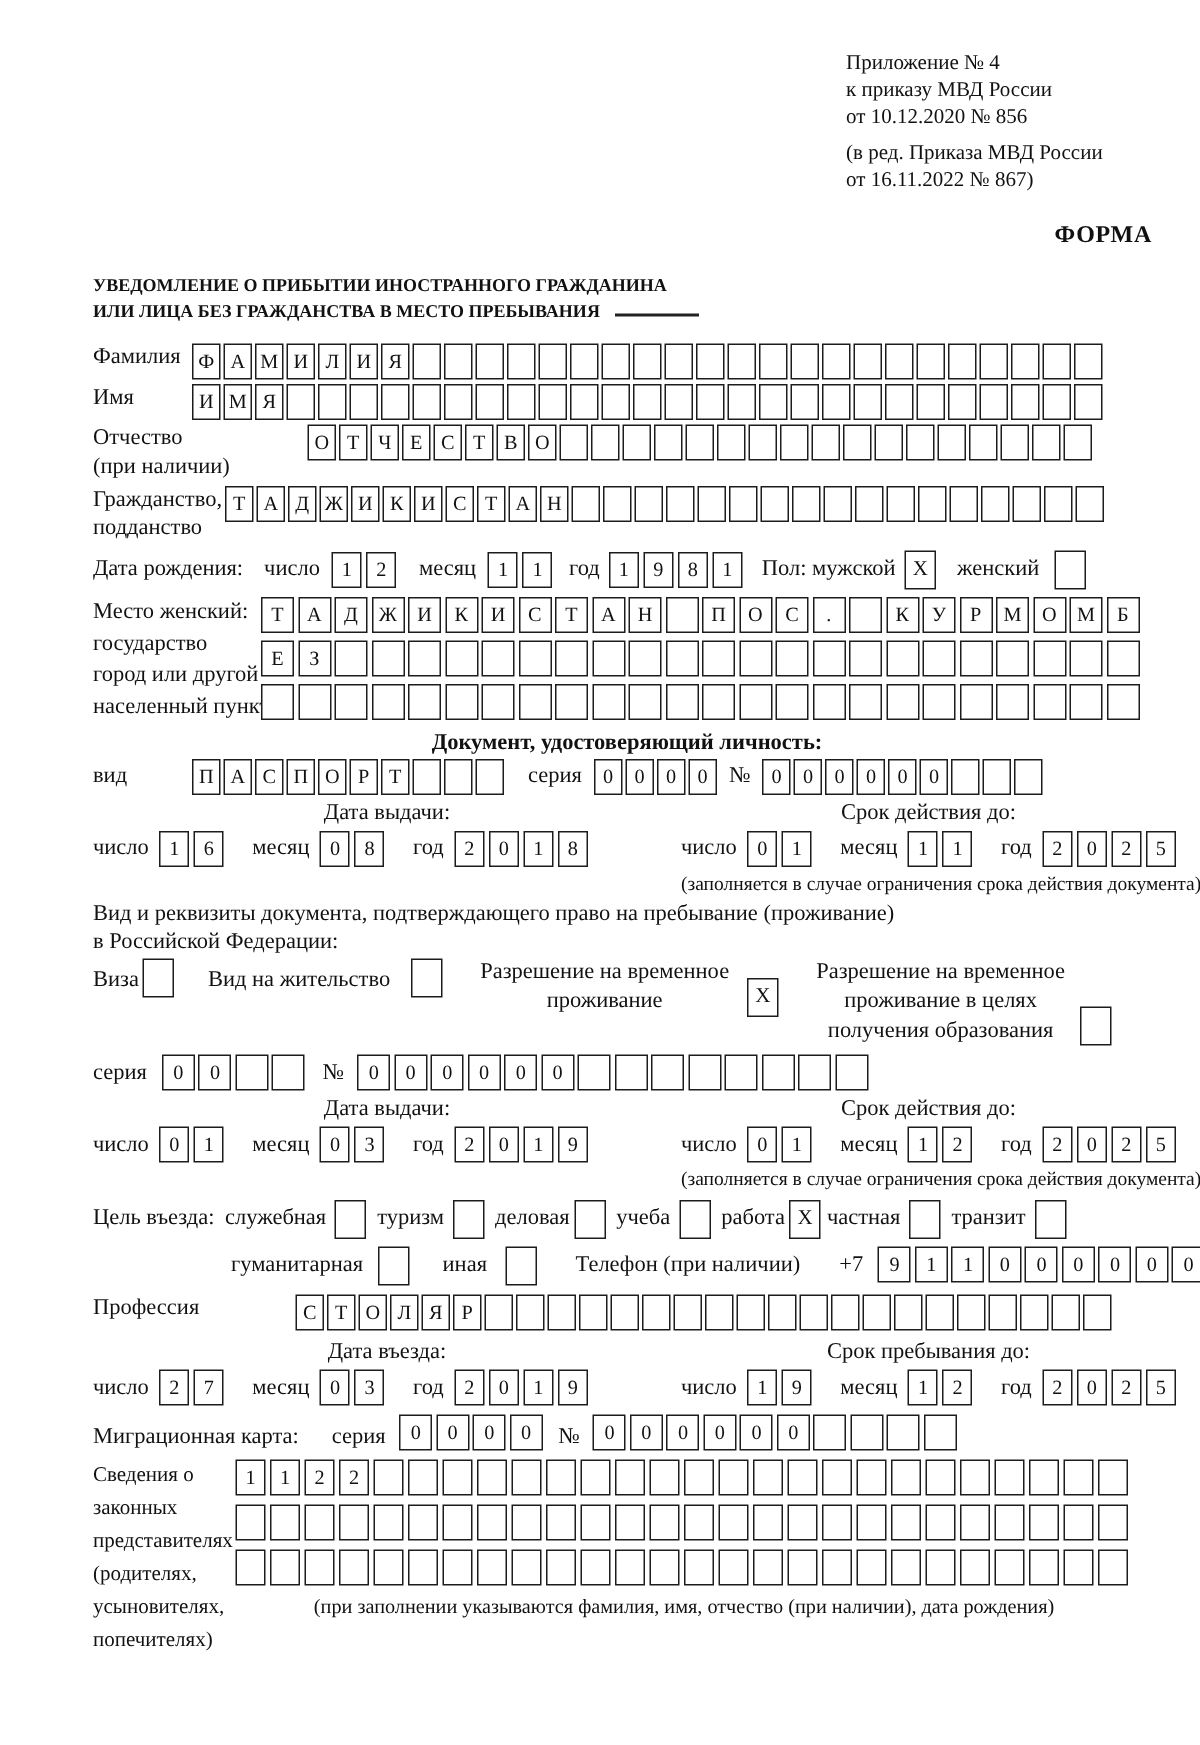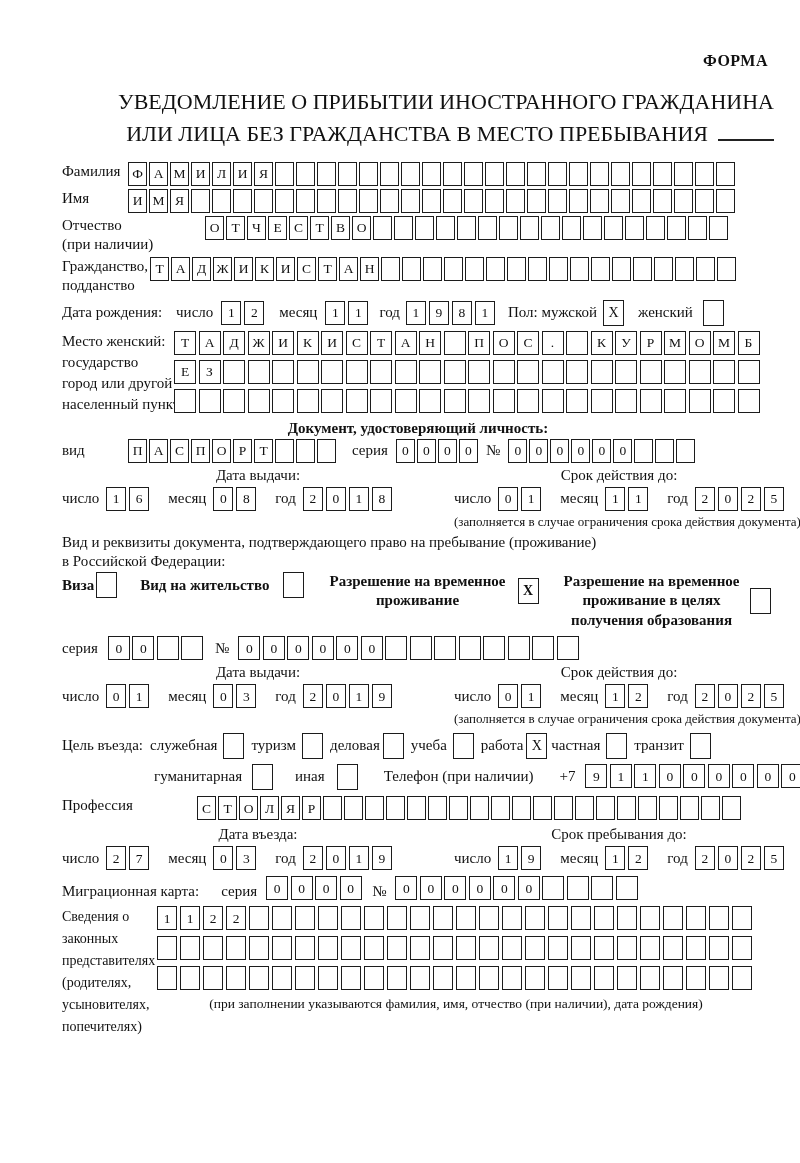--- a/index.html
+++ b/index.html
@@ -2,21 +2,21 @@
 <html><head>
 <meta charset="utf-8">
 <style>
   html,body{margin:0;padding:0;background:#fff;}
   .page{position:relative;width:800px;height:1163px;box-sizing:border-box;
     padding:34px 26px 0 62px;background:#fff;color:#111;
     font-family:"Liberation Serif","DejaVu Serif",serif;font-size:15px;overflow:hidden;}
   .appendix{margin-left:auto;width:210px;font-size:14px;line-height:1.3;}
   .appendix .gap{height:5px;}
   .forma{text-align:right;font-weight:bold;font-size:16px;margin:18px 6px 0 0;letter-spacing:.5px;}
-  .title{text-align:right;font-weight:normal;font-size:22px;line-height:1.45;margin:16px 0 0 0;}
+  .title{text-align:left;font-weight:bold;font-size:12px;line-height:1.45;margin:16px 0 0 0;}
   .blank-line{display:inline-block;width:56px;border-bottom:2px solid #222;margin-left:10px;}
   .sec-heading{font-weight:bold;font-size:15.5px;margin-top:24px;}
   
   .frow{display:flex;align-items:flex-start;margin-top:3px;white-space:nowrap;}
   .flabel{flex:none;line-height:19px;}
   .flabel2{flex:none;line-height:19px;}
   
   .boxes{display:flex;flex:none;}
   .box{flex:none;width:17px;height:22px;border:1.6px solid #1c1c1c;margin-right:2px;
     display:inline-flex;align-items:center;justify-content:center;
@@ -40,36 +40,44 @@
   .dcol-l{width:392px;flex:none;}
   .dcol-r{flex:1;}
   .dhead{text-align:center;margin-bottom:3px;}
   .dcol-r .dhead{width:330px;}
   .dfields{display:flex;align-items:center;white-space:nowrap;}
   .dfields .lbl{margin:0 7px 0 0;}
   .dfields .lbl.m{margin-left:16px;}
   .dnote{font-size:13px;text-align:right;margin-top:3px;white-space:nowrap;}
   
   .permits{margin-top:2px;}
-  .pitem{display:flex;align-items:center;margin-right:13px;font-weight:bold;}
+  .pitem{display:flex;align-items:flex-end;margin-right:13px;}
   .pcenter{text-align:center;line-height:1.3;}
   .plbl{line-height:24px;}
   
   .pair{display:inline-flex;align-items:flex-start;margin-left:7px;}
   .pair .plbl{margin-right:0;}
   .indent{margin-left:92px;}
   .phone-lbl{margin-left:26px;line-height:24px;}
   .phone-pre{margin:0 10px 0 26px;line-height:24px;}
   .center-note{font-size:13.5px;text-align:center;margin-top:6px;white-space:nowrap;}
 </style>
 </head>
 <body>
 
 <div class="page">
 
+  <div class="appendix">
+    <div>Приложение № 4</div>
+    <div>к приказу МВД России</div>
+    <div>от 10.12.2020 № 856</div>
+    <div class="gap"></div>
+    <div>(в ред. Приказа МВД России</div>
+    <div>от 16.11.2022 № 867)</div>
+  </div>
 
   <div class="forma">ФОРМА</div>
 
   <div class="title">
     <div>УВЕДОМЛЕНИЕ О ПРИБЫТИИ ИНОСТРАННОГО ГРАЖДАНИНА</div>
     <div><span>ИЛИ ЛИЦА БЕЗ ГРАЖДАНСТВА В МЕСТО ПРЕБЫВАНИЯ</span><span class="blank-line"></span></div>
   </div>
 
 
   <div class="frow" style="margin-top:12px;">

